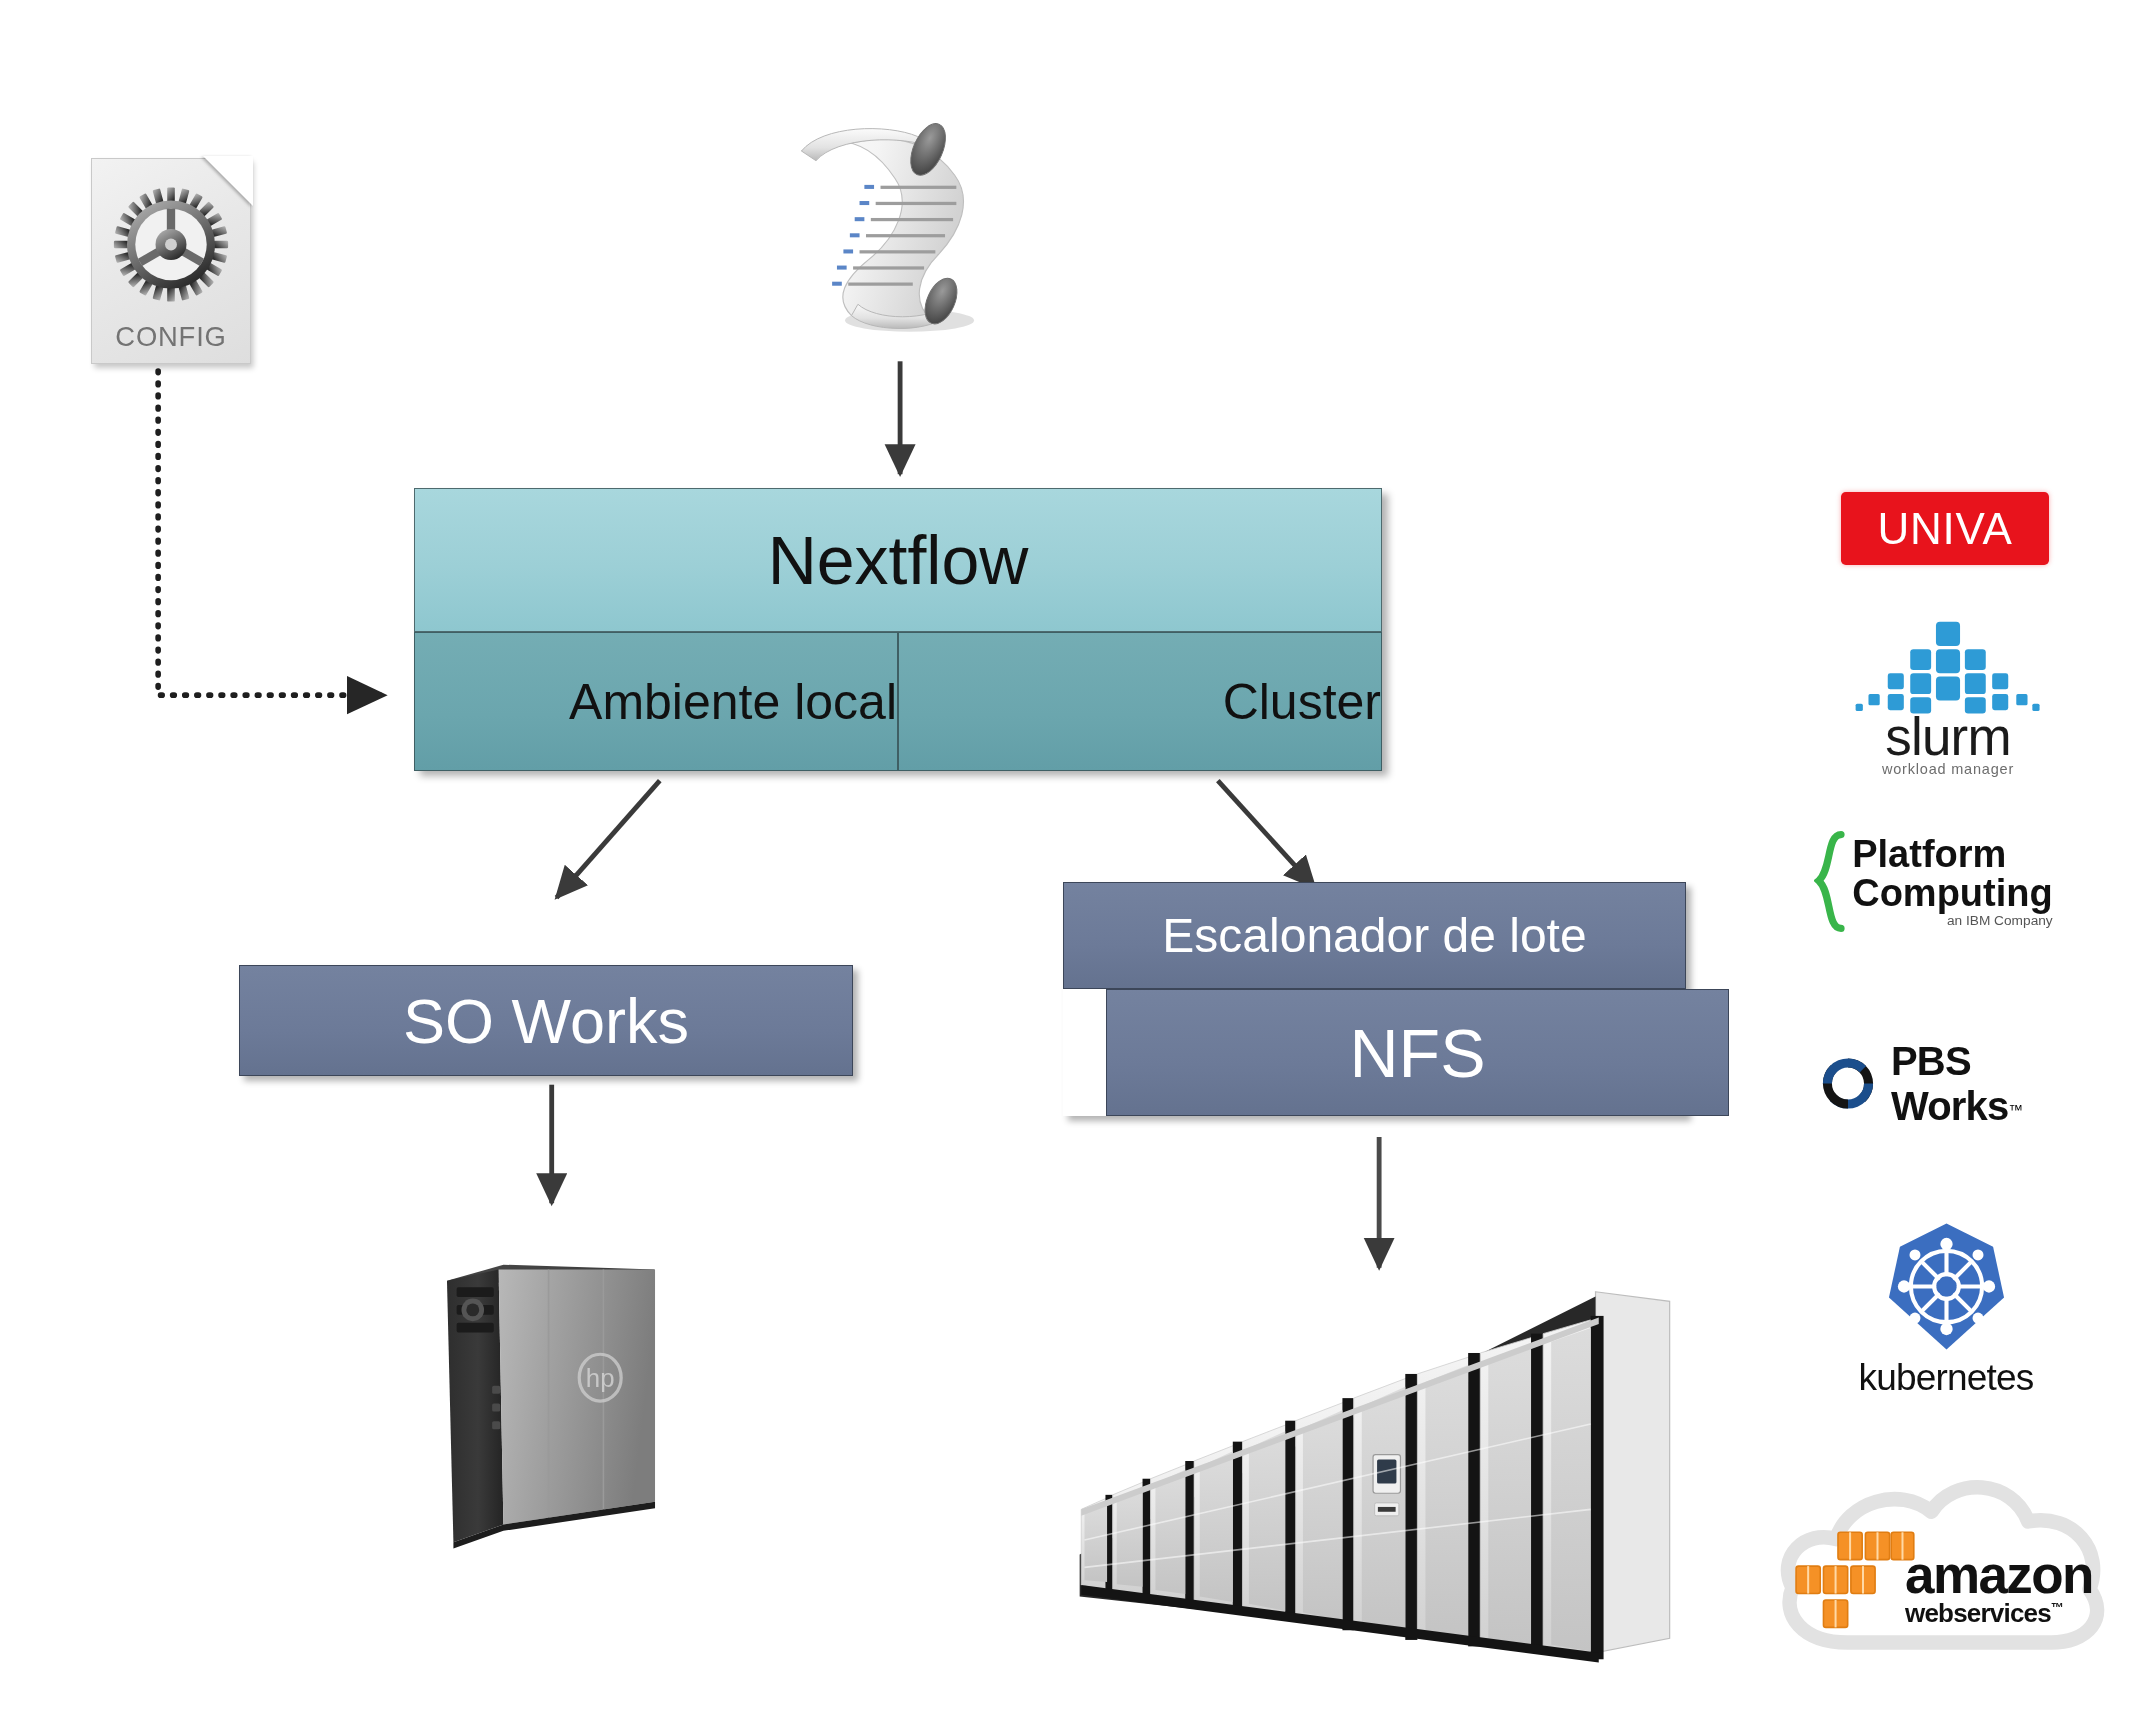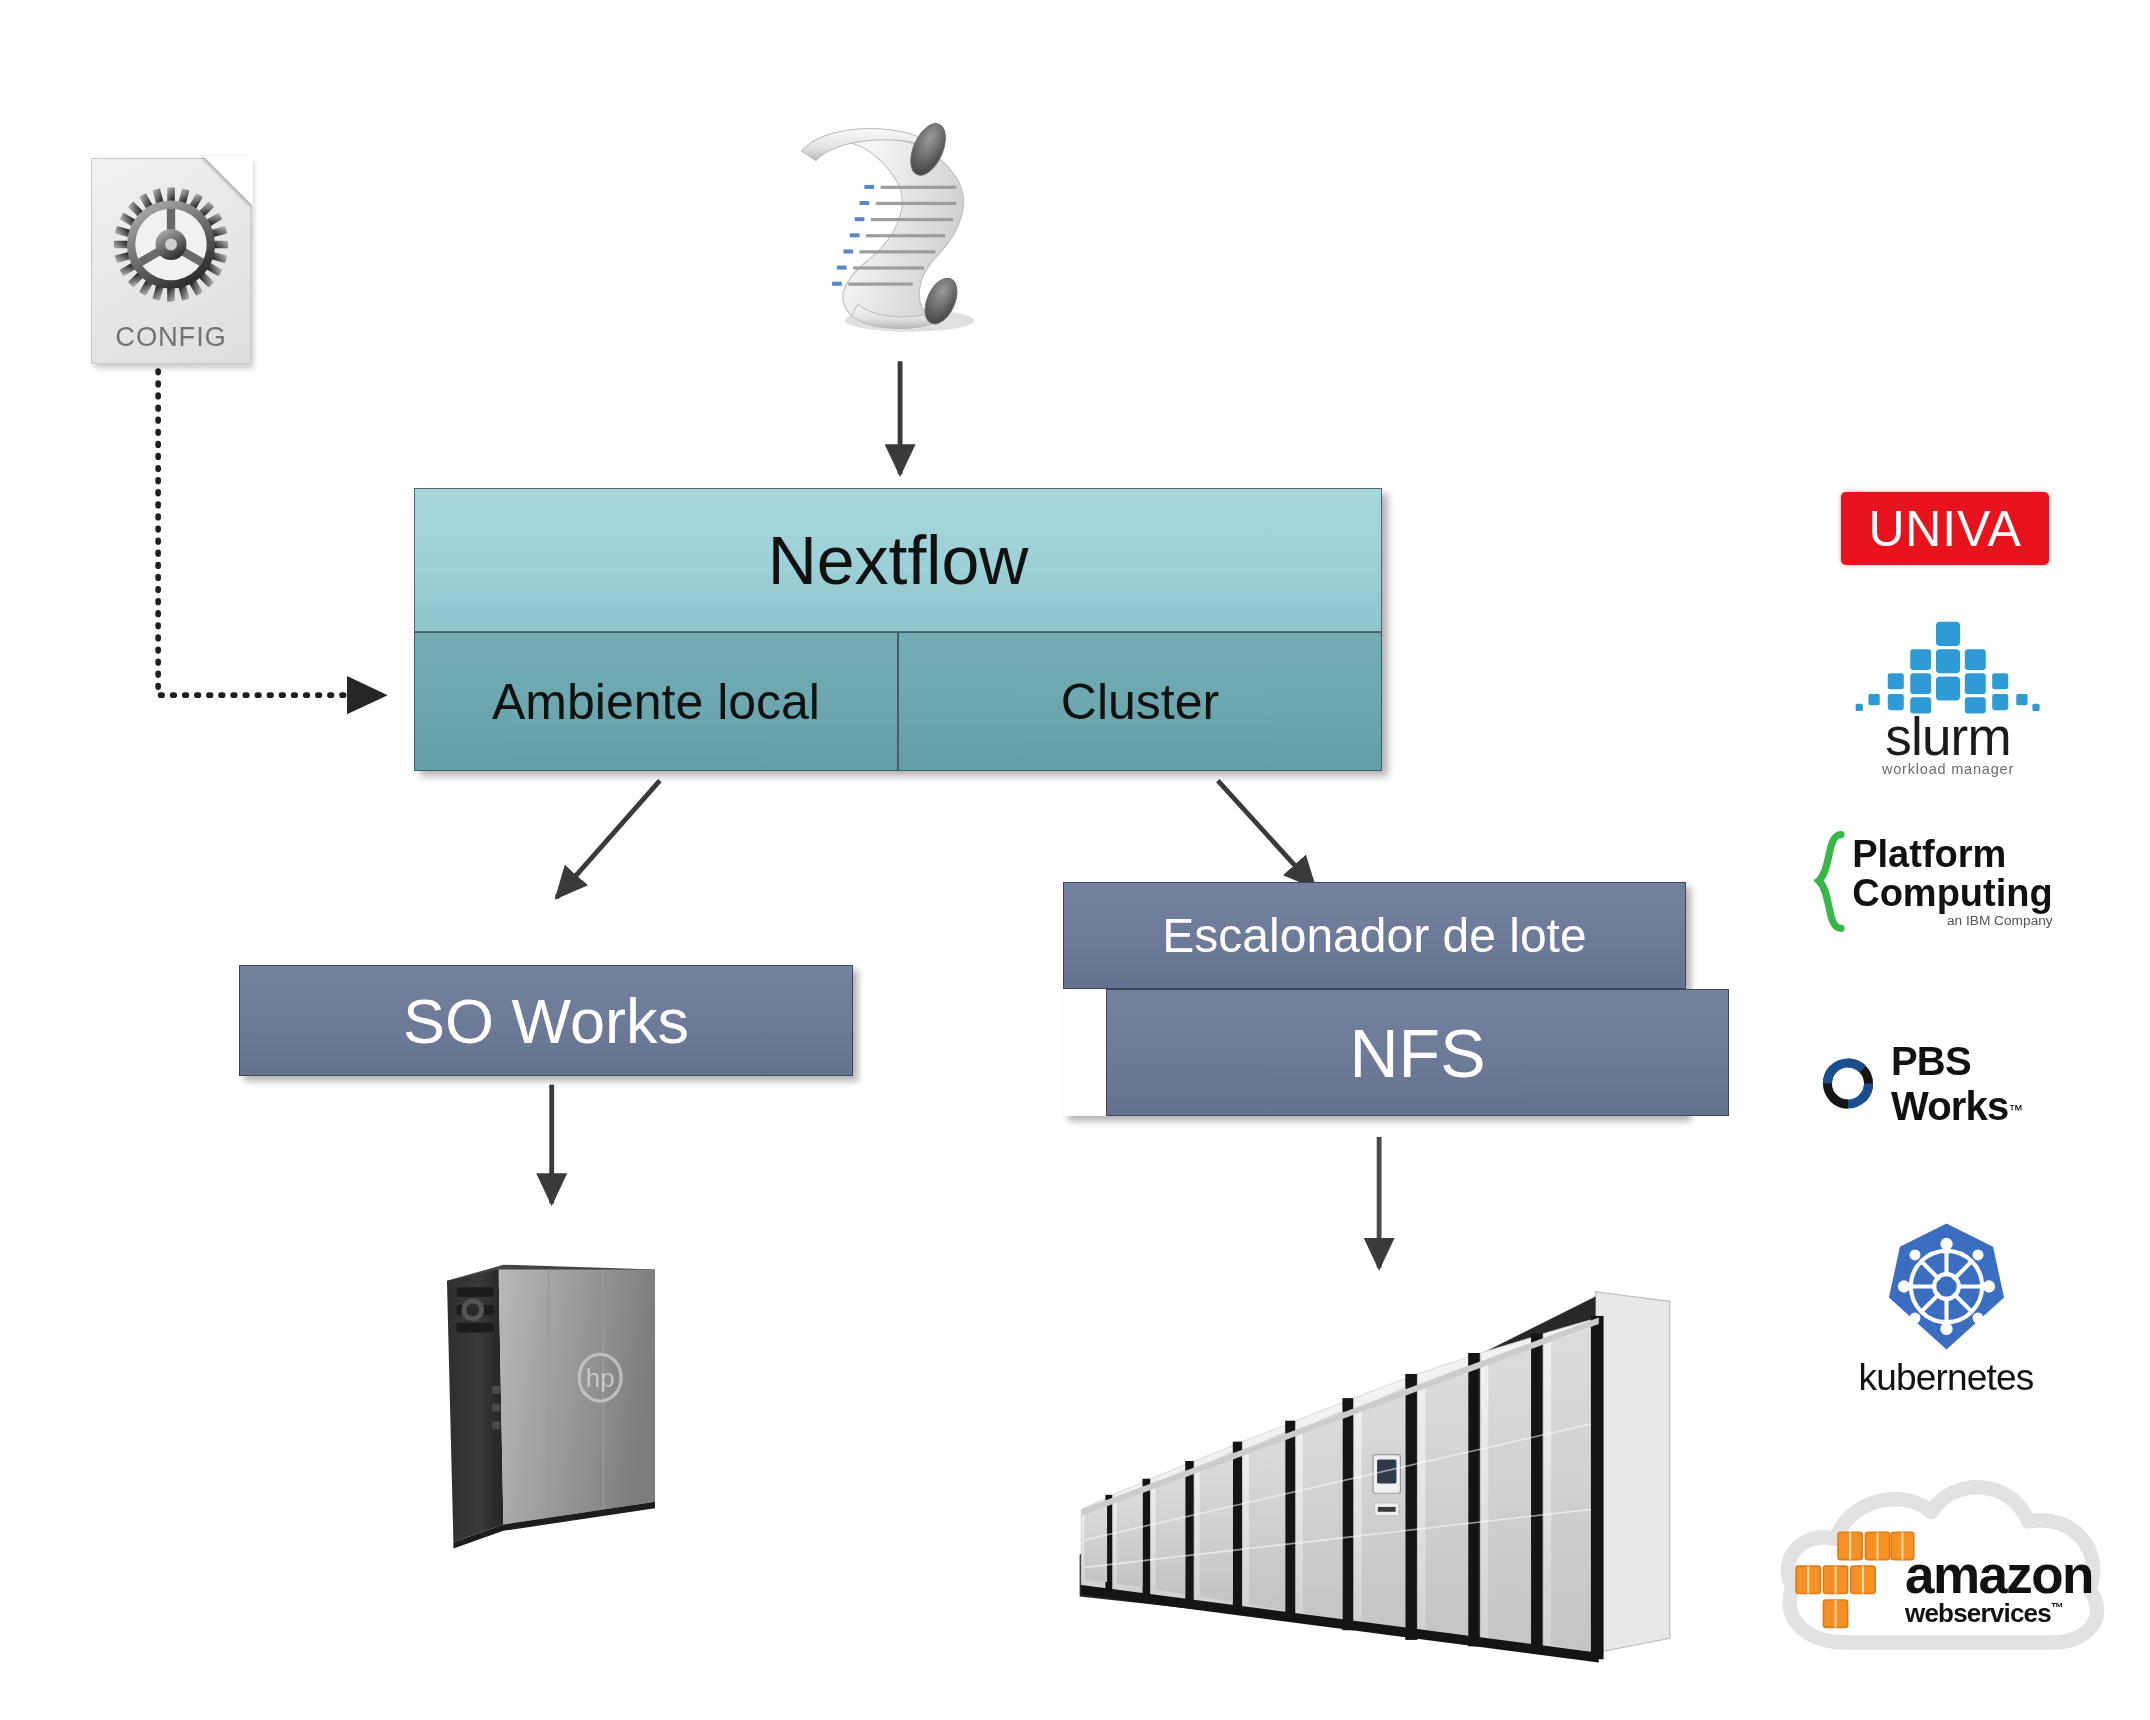--- a/index.html
+++ b/index.html
@@ -61,21 +61,21 @@
   }
   .nf-bottom-row {
     position: absolute; left: 0; top: 144px; width: 100%; height: 139px;
     display: flex;
   }
   .nf-cell {
     flex: 1;
     background: linear-gradient(180deg,#74adb4 0%, #6ba6ae 60%, #629ea7 100%);
     border: 1.6px solid #3f5f64;
     box-sizing: border-box;
-    display: flex; align-items: center; justify-content: center;
+    display: flex; align-items: center; justify-content: flex-end;
   }
   .nf-title {
     font-size: 68px; color: #111; font-weight: 400;
     font-family: "Liberation Sans", sans-serif;
   }
   .nf-cell-label {
     font-size: 50px; color: #111;
     font-family: "Liberation Sans", sans-serif;
   }
 
@@ -125,21 +125,21 @@
 
   .univa-plate {
     width: 100%; height: 100%;
     background: #e8131c;
     border-radius: 4.8px;
     display: flex; align-items: center; justify-content: center;
     box-shadow: 0 0 4.8px rgba(232,19,28,.35);
   }
   .univa-text {
     color: #ffffff;
-    font-size: 50px;
+    font-size: 44px;
     letter-spacing: 0.8px;
     font-family: "Liberation Sans", sans-serif;
   }
   .slurm-word {
     font-size: 53px; color: #1b1b1b; letter-spacing: -0.8px; line-height: .9;
     font-family: "Liberation Sans", sans-serif;
   }
   .slurm-sub {
     font-size: 14.5px; color: #6d6d6d; letter-spacing: 0.8px;
     font-family: "Liberation Sans", sans-serif;

